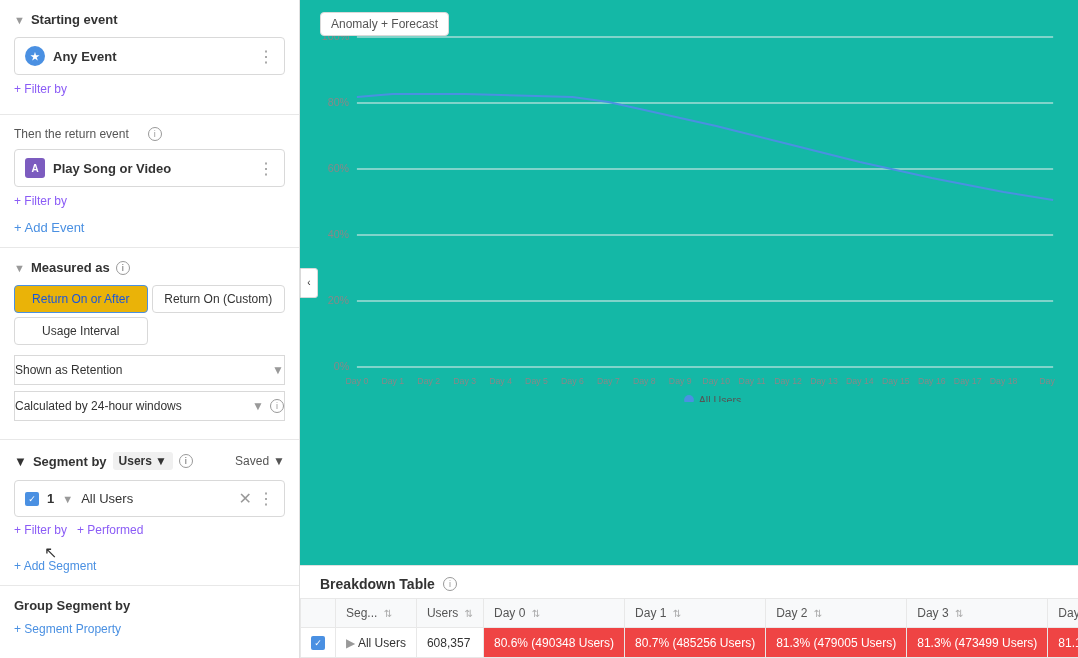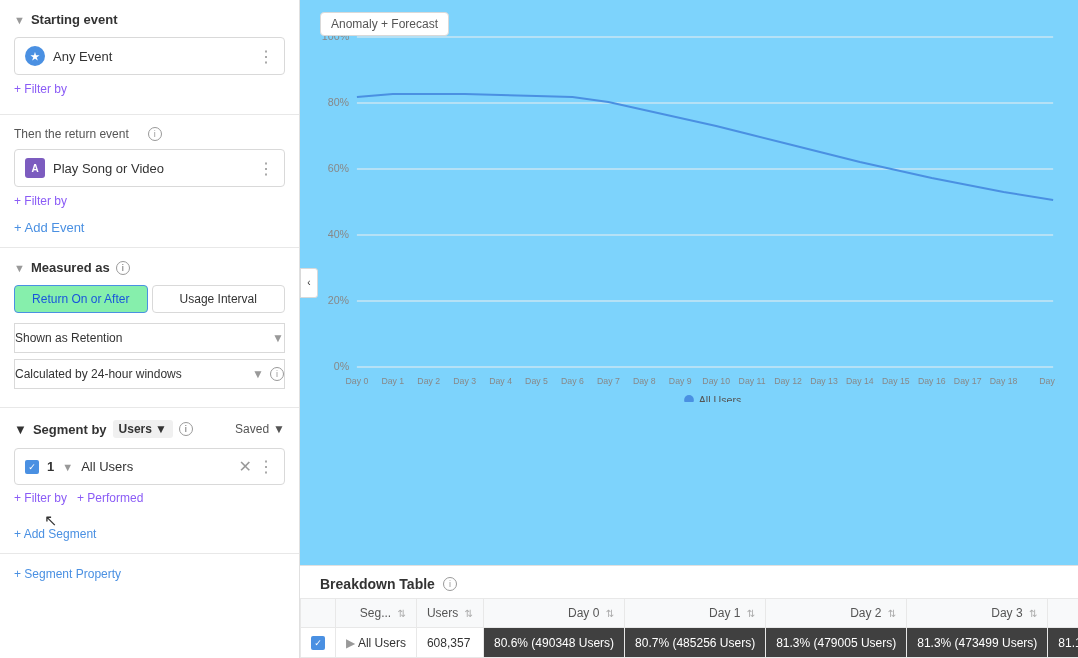--- a/index.html
+++ b/index.html
@@ -7,32 +7,32 @@
 
     
     .left-panel { width: 300px; min-width: 300px; background: #fff; border-right: 1px solid #e0e0e0; overflow-y: auto; height: 658px; }
     .section { border-bottom: 1px solid #e8e8e8; padding: 12px 14px; }
     .section-header { display: flex; align-items: center; gap: 6px; margin-bottom: 10px; font-weight: 600; font-size: 13px; color: #333; }
     .section-header .collapse-icon { color: #999; cursor: pointer; font-size: 11px; }
     .event-row { border: 1px solid #d9d9d9; border-radius: 4px; padding: 8px 10px; display: flex; align-items: center; justify-content: space-between; background: #fff; margin-bottom: 6px; }
     .event-row-left { display: flex; align-items: center; gap: 8px; }
     .event-icon { width: 20px; height: 20px; border-radius: 50%; background: #4a90e2; display: flex; align-items: center; justify-content: center; color: #fff; font-size: 10px; font-weight: bold; }
     .event-icon-a { width: 20px; height: 20px; border-radius: 3px; background: #7c5cbf; display: flex; align-items: center; justify-content: center; color: #fff; font-size: 10px; font-weight: bold; }
-    .event-label { font-size: 13px; font-weight: 400; text-align: right; }
+    .event-label { font-size: 13px; font-weight: 700; text-align: right; }
     .filter-link { color: #8b5cf6; font-size: 12px; cursor: pointer; display: inline-block; margin-bottom: 6px; }
     .add-event-link { color: #4a90e2; font-size: 13px; cursor: pointer; display: block; margin-top: 6px; }
     .return-event-label { font-size: 12px; color: #555; margin-bottom: 8px; display: flex; align-items: center; gap: 19px; }
     .info-icon { width: 14px; height: 14px; border-radius: 50%; border: 1px solid #999; display: inline-flex; align-items: center; justify-content: center; font-size: 9px; color: #999; cursor: pointer; }
     .three-dot { color: #999; cursor: pointer; font-size: 16px; }
 
     
     .measured-section { padding: 12px 14px; border-bottom: 1px solid #e8e8e8; }
     .btn-grid { display: grid; grid-template-columns: 1fr 1fr; gap: 4px; margin-bottom: 10px; }
     .meas-btn { border: 1px solid #d9d9d9; border-radius: 4px; padding: 6px 8px; font-size: 12px; background: #fff; cursor: pointer; text-align: center; color: #333; }
-    .meas-btn.active { background: #86efac; border-color: #4a90e2; color: #1a56db; font-weight: 500; }
+    .meas-btn.active { background: #eab308; border-color: #4a90e2; color: #1a56db; font-weight: 500; }
     .select-row { border: 1px solid #d9d9d9; border-radius: 0; padding: 7px 0; display: flex; align-items: center; justify-content: space-between; background: #fff; margin-bottom: 6px; font-size: 12px; cursor: pointer; }
     .select-row .chevron { color: #999; }
     .select-row-info { display: flex; align-items: center; gap: 6px; }
 
     
     .segment-section { padding: 12px 14px; border-bottom: 1px solid #e8e8e8; }
     .segment-header { display: flex; align-items: center; gap: 6px; margin-bottom: 10px; }
     .segment-header-left { display: flex; align-items: center; gap: 6px; font-weight: 600; }
     .segment-header-right { margin-left: auto; display: flex; align-items: center; gap: 4px; color: #555; font-size: 12px; }
     .users-badge { background: #f0f0f0; border-radius: 3px; padding: 2px 6px; font-size: 12px; color: #333; cursor: pointer; display: flex; align-items: center; gap: 3px; }
@@ -44,34 +44,34 @@
     .segment-filter-links { display: flex; gap: 10px; margin-bottom: 6px; margin-top: 2px; }
     .add-segment-link { color: #4a90e2; font-size: 12px; cursor: pointer; display: block; margin-top: 4px; }
     .group-segment { padding: 12px 14px; }
     .group-segment-title { font-weight: 600; font-size: 13px; margin-bottom: 8px; }
     .select-property { color: #4a90e2; font-size: 12px; cursor: pointer; }
     .checkbox { width: 14px; height: 14px; background: #4a90e2; border-radius: 2px; display: inline-flex; align-items: center; justify-content: center; }
     .checkbox::after { content: '✓'; color: #fff; font-size: 9px; }
 
     
     .right-panel { flex: 1; display: flex; flex-direction: column; overflow: hidden; }
-    .chart-area { flex: 1; background: #7dd3fc; padding: 12px 20px 0 20px; position: relative; overflow: hidden; }
+    .chart-area { flex: 1; background: #14b8a6; padding: 12px 20px 0 20px; position: relative; overflow: hidden; }
     .anomaly-btn { position: absolute; top: 12px; left: 20px; background: #fff; border: 1px solid #d9d9d9; border-radius: 4px; padding: 4px 10px; font-size: 12px; color: #555; cursor: pointer; z-index: 2; }
 
     
     .chart-svg-container { margin-top: 10px; width: 100%; height: 380px; }
 
     
     .table-area { background: #fff; border-top: 1px solid #e0e0e0; padding: 0; }
     .table-header-row { padding: 10px 20px 6px 20px; display: flex; align-items: center; gap: 8px; }
     .table-title { font-weight: 600; font-size: 14px; }
     .breakdown-table { width: 100%; border-collapse: collapse; font-size: 12px; }
-    .breakdown-table th { background: #f8f9fa; border: 1px solid #e8e8e8; padding: 7px 10px; text-align: right; font-weight: 500; color: #555; white-space: nowrap; }
+    .breakdown-table th { background: #f8f9fa; border: 1px solid #e8e8e8; padding: 7px 10px; text-align: left; font-weight: 500; color: #555; white-space: nowrap; }
     .breakdown-table td { border: 1px solid #e8e8e8; padding: 7px 10px; white-space: nowrap; }
-    .breakdown-table td.highlighted { background: #404040; color: #fff; font-weight: 500; }
+    .breakdown-table td.highlighted { background: #ef4444; color: #fff; font-weight: 500; }
     .sort-icon { color: #aaa; font-size: 10px; margin-left: 3px; }
     .row-expand { color: #999; cursor: pointer; }
   </style>
 </head>
 <body>
 
 <div class="left-panel">
 
   <div class="section">
     <div class="section-header">
@@ -105,20 +105,21 @@
   </div>
 
   <div class="measured-section">
     <div class="section-header">
       <span class="collapse-icon">▼</span>
       <span>Measured as</span>
       <span class="info-icon">i</span>
     </div>
     <div class="btn-grid">
       <button class="meas-btn active">Return On or After</button>
+      <button class="meas-btn">Return On (Custom)</button>
       <button class="meas-btn">Usage Interval</button>
     </div>
     <div class="select-row">
       <span>Shown as Retention</span>
       <span class="chevron">▼</span>
     </div>
     <div class="select-row">
       <span>Calculated by 24-hour windows</span>
       <div class="select-row-info">
         <span class="chevron">▼</span>
@@ -158,20 +159,21 @@
       <span class="filter-link">+ Performed</span>
     </div>
 
     <div style="height:6px; display:flex; align-items:center; padding-left:30px;">
       <span style="font-size:16px; color:#333;">↖</span>
     </div>
     <span class="add-segment-link">+ Add Segment</span>
   </div>
 
   <div class="group-segment">
+    <div class="group-segment-title">Group Segment by</div>
     <span class="select-property">+ Segment Property</span>
   </div>
 
 </div>
 
 <div class="right-panel">
 
   <div class="chart-area">
     <button class="anomaly-btn">Anomaly + Forecast</button>
 

